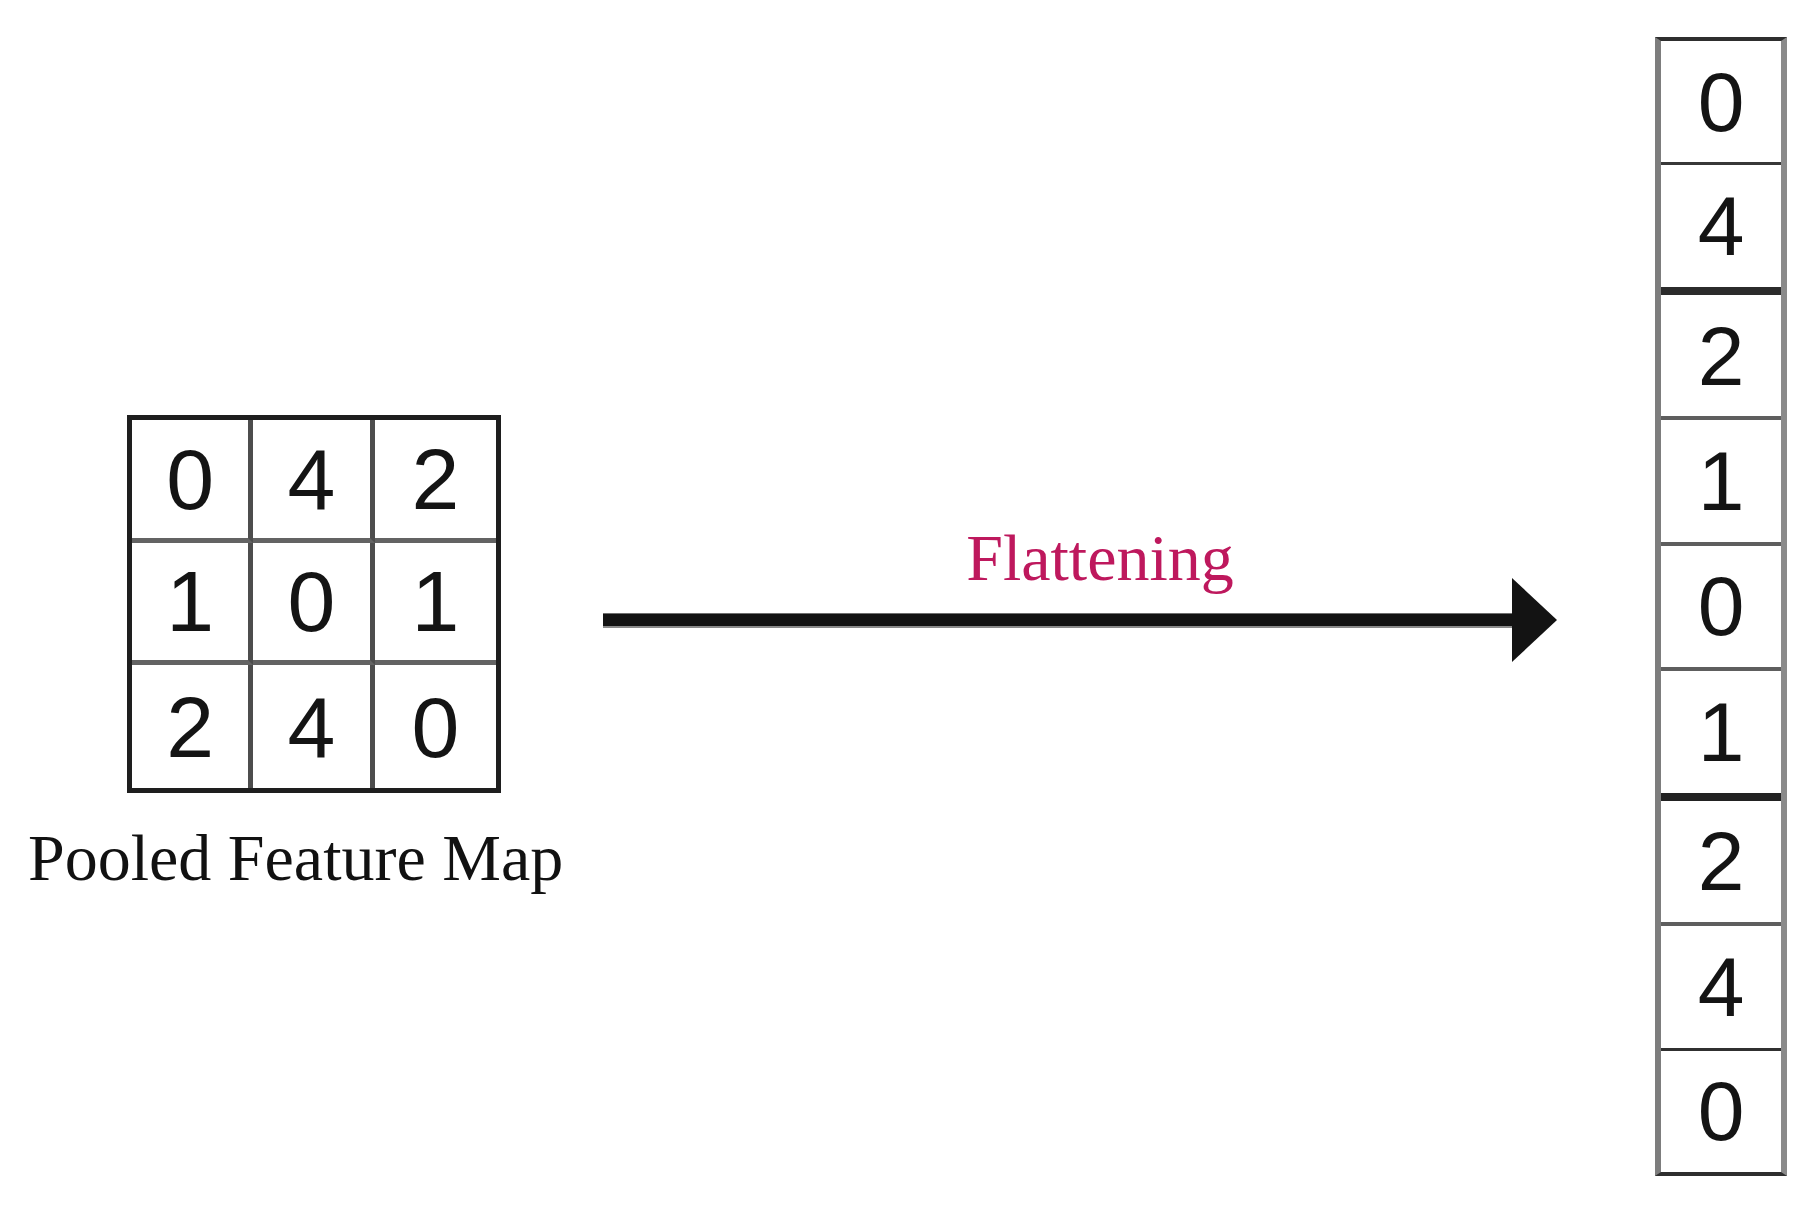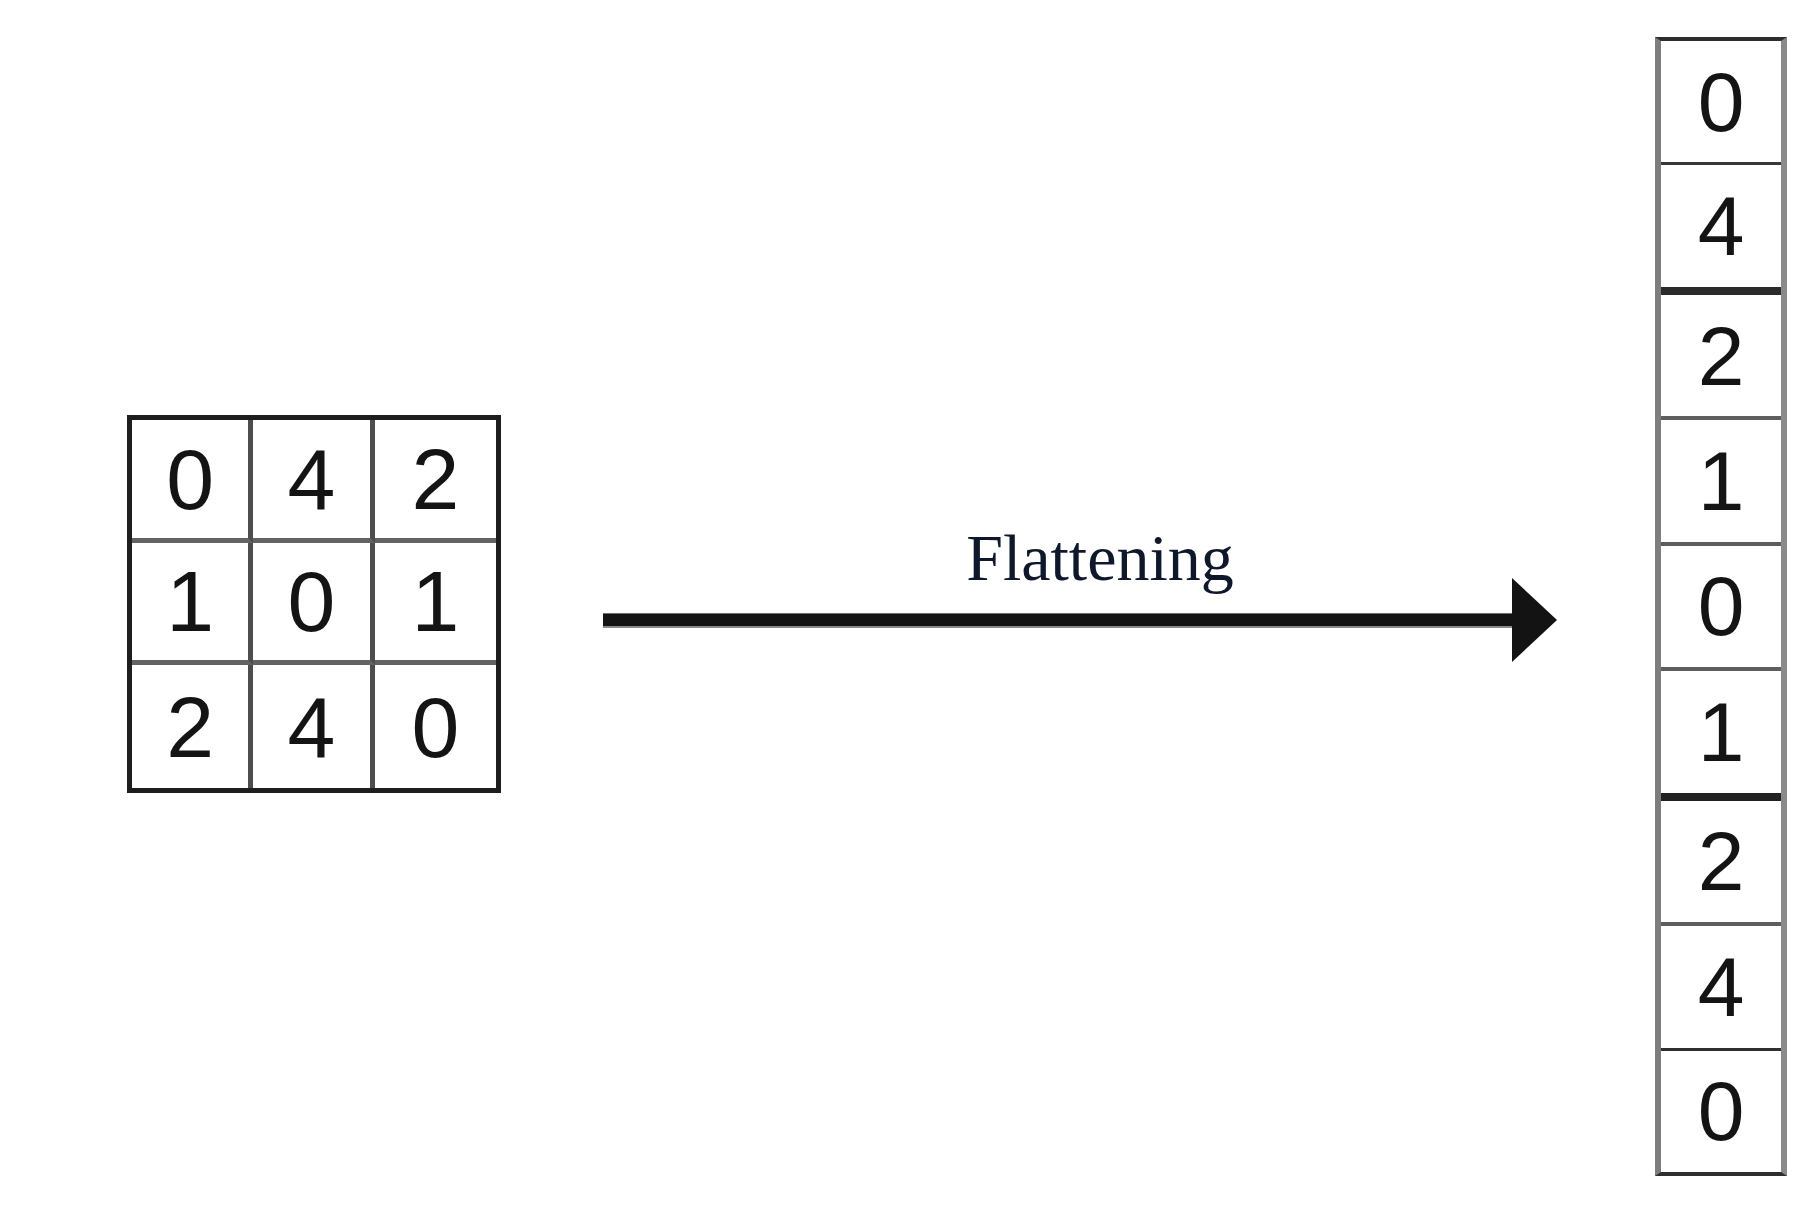--- a/index.html
+++ b/index.html
@@ -79,21 +79,21 @@
   }
   .flatten-label {
     position: absolute;
     left: 930px;
     top: 522px;
     width: 340px;
     text-align: center;
     font-family: "Liberation Serif", serif;
     font-size: 66px;
     line-height: 1.1;
-    color: #0f172a;
+    color: #be185d;
     white-space: nowrap;
   }
 
   
   .vector {
     position: absolute;
     left: 1655px;
     top: 37px;
     width: 132px;
     height: 1139px;
@@ -134,20 +134,21 @@
     <div class="pfm-cell">4</div>
     <div class="pfm-cell">2</div>
     <div class="pfm-cell">1</div>
     <div class="pfm-cell">0</div>
     <div class="pfm-cell">1</div>
     <div class="pfm-cell">2</div>
     <div class="pfm-cell">4</div>
     <div class="pfm-cell">0</div>
   </div>
 
+  <div class="pfm-label">Pooled Feature Map</div>
 
   <div class="flatten-label">Flattening</div>
   <div class="arrow-shaft"></div>
   <div class="arrow-head"></div>
 
   <div class="vector">
     <div class="vector-cell">0</div>
     <div class="vector-cell">4</div>
     <div class="vector-cell">2</div>
     <div class="vector-cell">1</div>

